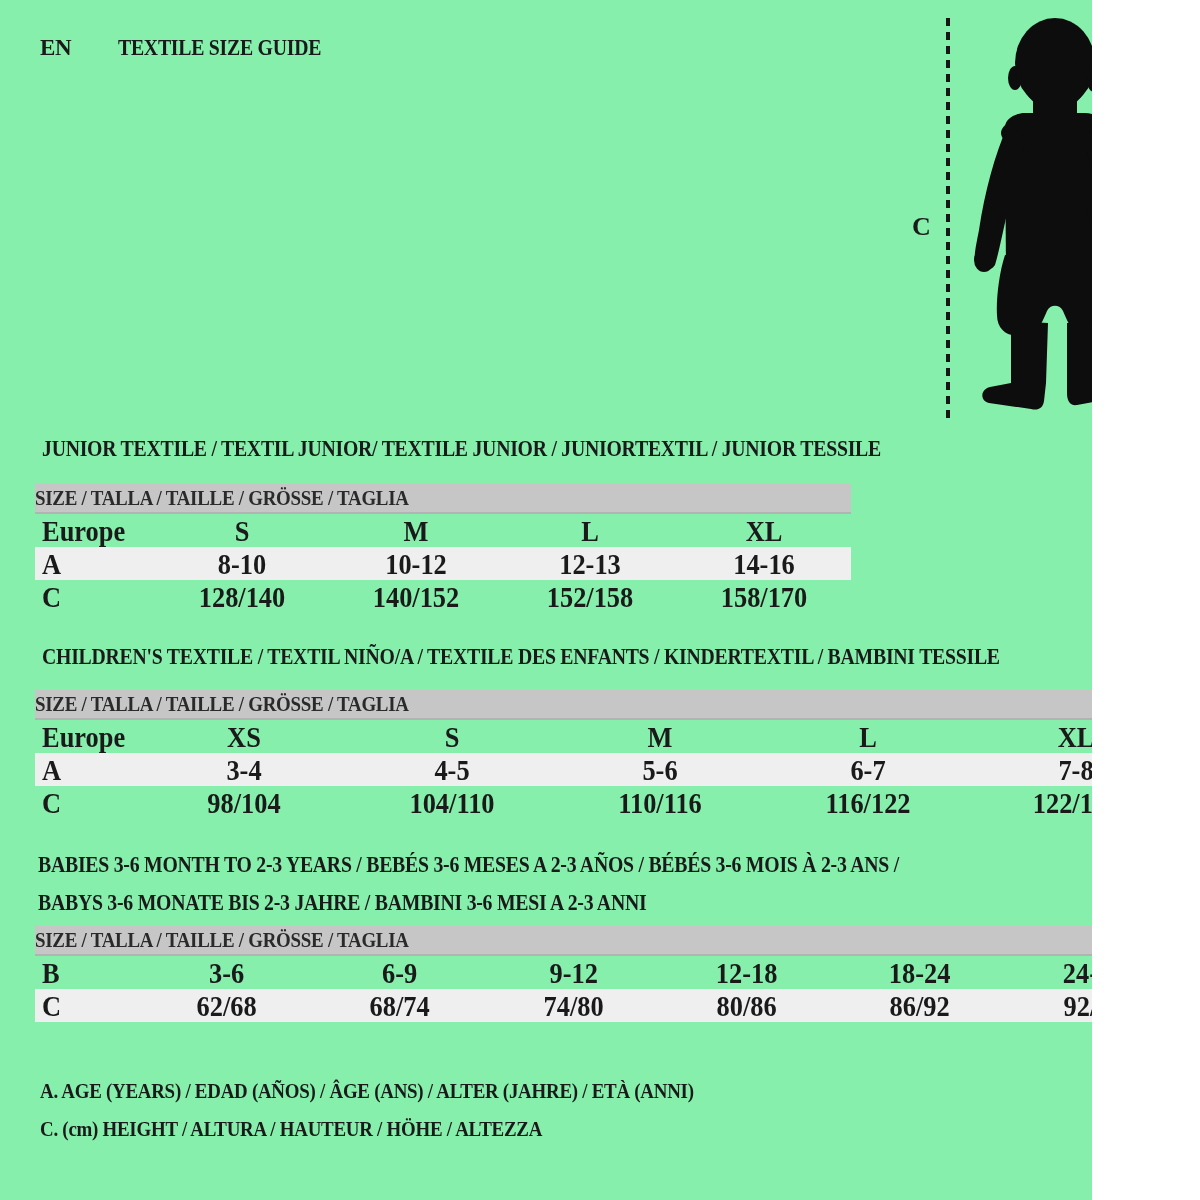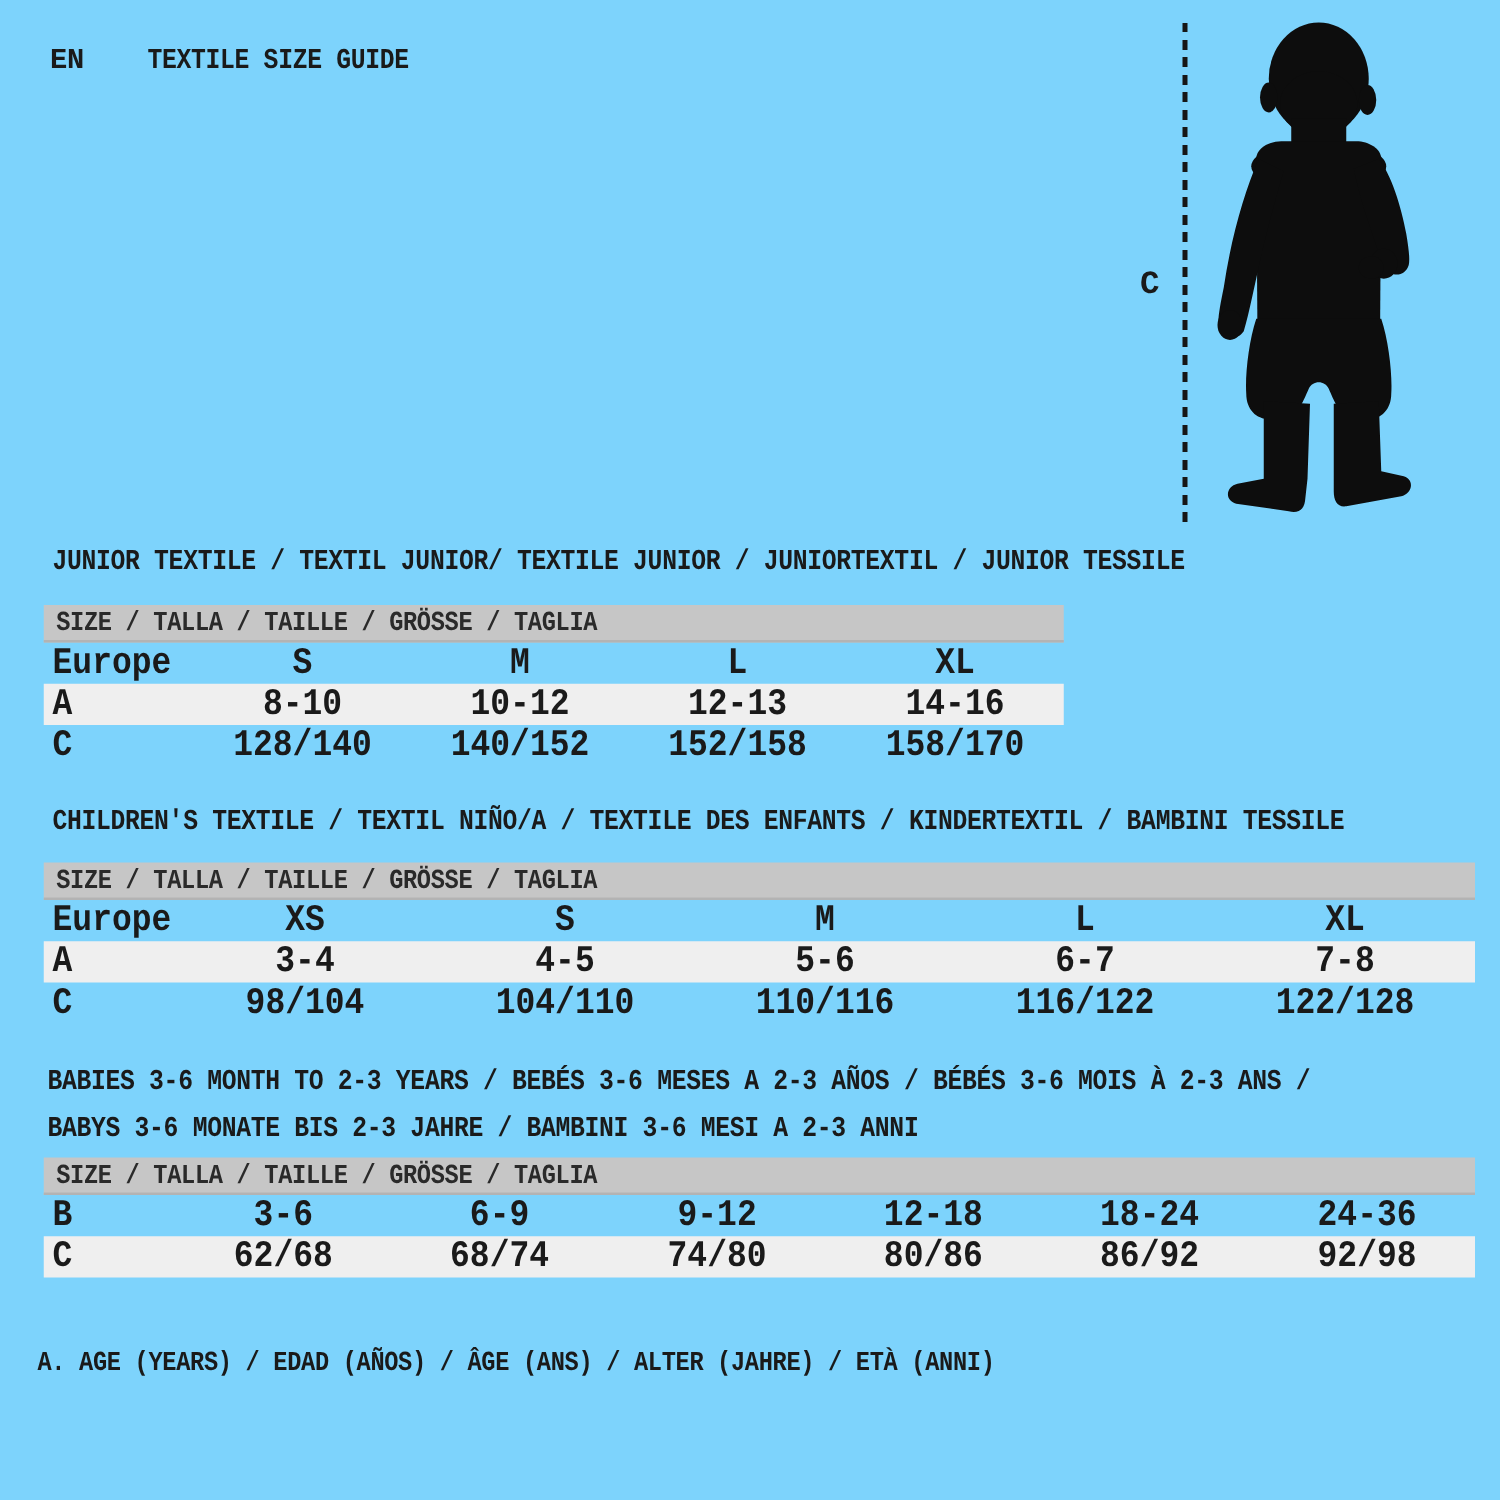--- a/index.html
+++ b/index.html
@@ -1,18 +1,18 @@
 <!DOCTYPE html>
 <html><head>
 <meta charset="utf-8">
 <style>
   html,body { margin:0; padding:0; background:#fff; }
   .page {
-    position:relative; width:1200px; height:1200px; background:#7dd3fc;
-    font-family:Liberation Mono, monospace; font-weight:700; color:#1a1a1a;
+    position:relative; width:1092px; height:1200px; background:#86efac;
+    font-family:Liberation Serif, serif; font-weight:700; color:#1a1a1a;
     overflow:hidden;
   }
   .cond { transform:scaleX(0.86); transform-origin:0 50%; display:inline-block; white-space:nowrap; letter-spacing:-0.3px; }
 
   
   .langs { position:absolute; left:40px; top:30px; }
   .lang-row { display:flex; height:35px; align-items:center; font-size:23px; }
   .lang-code { width:78px; flex:0 0 78px; letter-spacing:-0.3px; }
 
   
@@ -24,35 +24,35 @@
   .toddler { position:absolute; left:955px; top:15px; }
 
   
   .sec-title { position:absolute; margin:0; font-size:23px; font-weight:700; letter-spacing:-0.3px; }
   .babies-title { line-height:38px; }
 
   
   .tbl { position:absolute; left:35px; }
   .tbl-bar {
     height:28px; background:#c6c6c6; border-bottom:2px solid #b3b3b3;
-    display:flex; align-items:center; padding-left:10px; font-size:22px; color:#2a2a2a;
+    display:flex; align-items:center; font-size:22px; color:#2a2a2a;
   }
   .trow { display:grid; align-items:center; height:33px; font-size:30px; }
   .trow.alt { background:#efefef; }
   .trow > span { text-align:center; transform:scaleX(0.88); transform-origin:center; white-space:nowrap; }
   .trow > span:first-child { text-align:left; padding-left:8px; transform-origin:left center; }
   .cols4 { grid-template-columns:120px repeat(4,1fr); }
   .cols5 { grid-template-columns:105px repeat(5,1fr); }
   .cols6 { grid-template-columns:105px repeat(6,1fr); }
   .w-junior { width:816px; top:484px; }
   .w-children { width:1145px; top:690px; }
   .w-babies { width:1145px; top:926px; }
 
   
-  .footnotes { position:absolute; left:30px; top:1072px; }
+  .footnotes { position:absolute; left:40px; top:1072px; }
   .foot-line { display:block; font-size:22px; line-height:38px; }
 </style>
 </head>
 <body>
 
 <div class="page">
 
   <div class="langs">
     <div class="lang-row">
       <span class="lang-code">EN</span>
@@ -162,15 +162,16 @@
       <span>68/74</span>
       <span>74/80</span>
       <span>80/86</span>
       <span>86/92</span>
       <span>92/98</span>
     </div>
   </div>
 
   <div class="footnotes">
     <span class="foot-line"><span class="cond">A. AGE (YEARS) / EDAD (AÑOS) / ÂGE (ANS) / ALTER (JAHRE) / ETÀ (ANNI)</span></span>
+    <span class="foot-line"><span class="cond">C. (cm) HEIGHT / ALTURA / HAUTEUR / HÖHE / ALTEZZA</span></span>
   </div>
 
 </div>
 
 </body></html>

